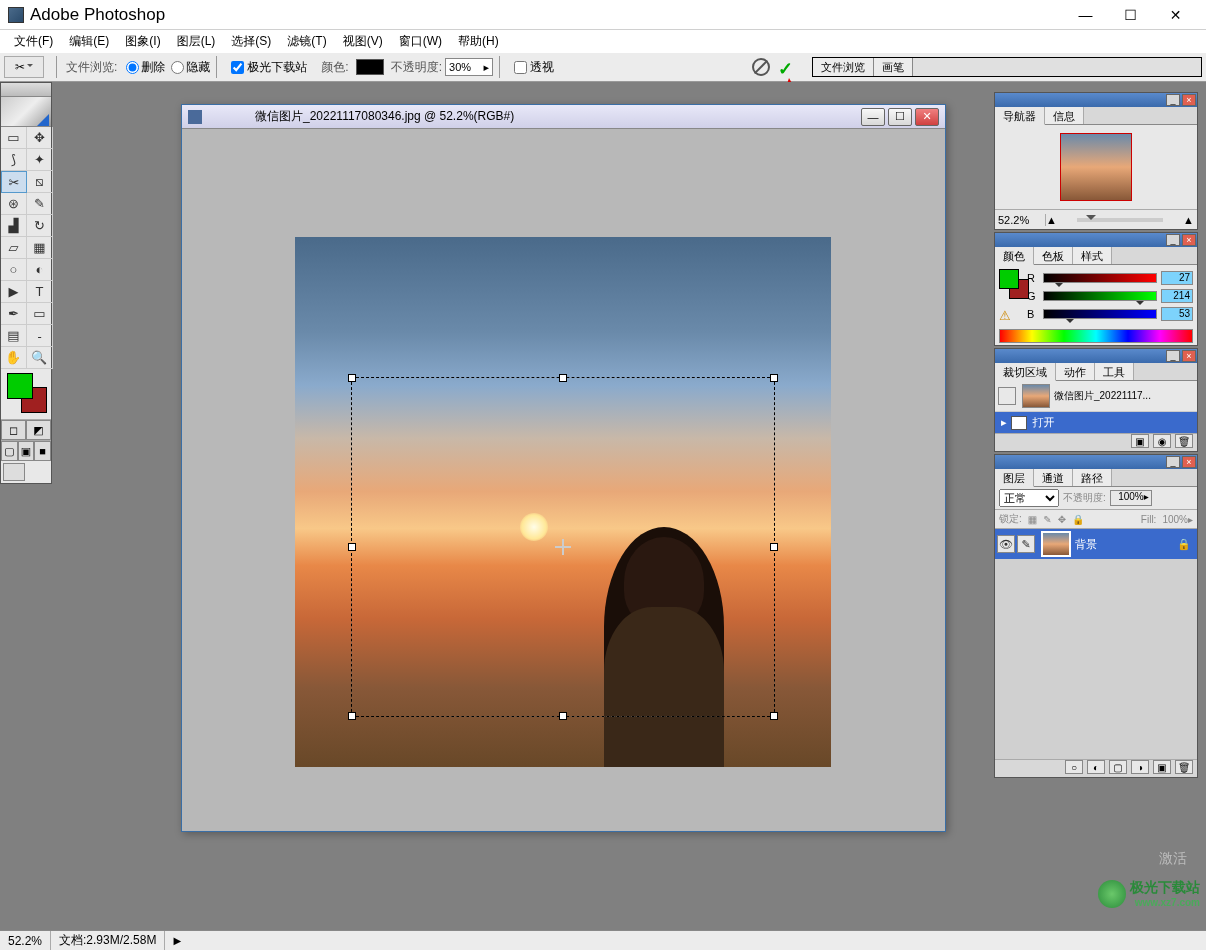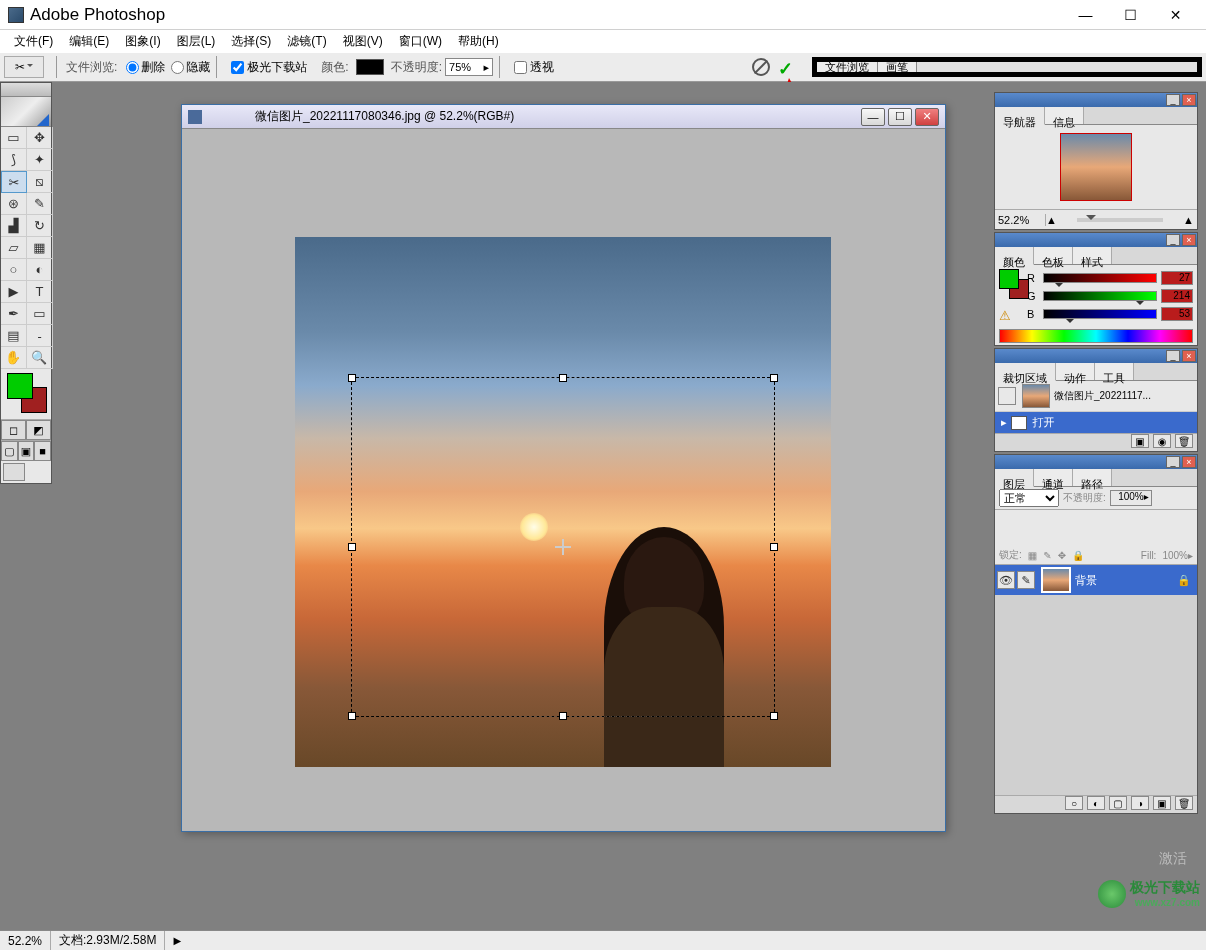--- a/index.html
+++ b/index.html
@@ -22,21 +22,21 @@
 .options-bar .sep { width: 1px; height: 22px; background: #999; margin: 0 6px; }
 .options-bar .lbl { margin: 0 3px; color: #555; }
 .options-bar input[type=radio] { margin: 0 2px 0 6px; }
 .options-bar input[type=checkbox] { margin: 0 3px 0 8px; }
 .options-bar .color-sw { width: 28px; height: 16px; background: #000; border: 1px solid #555; margin: 0 4px; }
 .options-bar .pct-box { width: 48px; height: 18px; border: 1px solid #888; background: #fff; font-size: 11px; padding: 0 3px; display: flex; align-items: center; justify-content: space-between; }
 .options-bar .cancel-commit { position: absolute; right: 410px; display: flex; gap: 8px; }
 .options-bar .circ-cancel { width: 18px; height: 18px; border: 2px solid #555; border-radius: 50%; position: relative; }
 .options-bar .circ-cancel::after { content:''; position:absolute; width:18px; height:2px; background:#555; top:6px; left:-2px; transform:rotate(-45deg); }
 .options-bar .check-commit { width: 18px; height: 18px; color: #0a0; font-size: 18px; font-weight: bold; }
-.options-bar .right-tabs { position: absolute; right: 4px; display: flex; border: 5px solid #000000; background: #e0e0e0; width: 390px; height: 20px; text-decoration: underline; }
+.options-bar .right-tabs { position: absolute; right: 4px; display: flex; border: 1px solid #000000; background: #e0e0e0; width: 390px; height: 20px; }
 .options-bar .right-tab { padding: 0 8px; border-right: 1px solid #888; font-size: 11px; display:flex; align-items:center; background:#ececec; }
 
 
 .red-arrow { position: absolute; left: 775px; top: 78px; pointer-events: none; }
 
 
 .main-area { position: absolute; top: 82px; left: 0; right: 0; bottom: 20px; background: #808080; }
 
 
 .toolbox { position: absolute; left: 0; top: 0; width: 52px; background: #e8e8e8; border: 1px solid #555; }
@@ -78,21 +78,21 @@
 .crop-overlay .center::before { left:7px; top:0; width:2px; height:16px; }
 .crop-overlay .center::after { top:7px; left:0; height:2px; width:16px; }
 
 
 .panels { position: absolute; right: 8px; top: 10px; width: 204px; }
 .panel { background: #e8e8e8; border: 1px solid #555; margin-bottom: 2px; font-size: 11px; }
 .panel-hdr { height: 14px; background: linear-gradient(#5a8acc,#3a6aac); display:flex; justify-content:flex-end; }
 .panel-hdr .pbtn { width:14px; height:12px; background:#d8d8d8; border:1px solid #666; margin:1px; font-size:9px; display:flex; align-items:center; justify-content:center; }
 .panel-hdr .pbtn.cls { background:#e06050; color:#fff; }
 .panel-tabs { display:flex; background:#d8d8d8; border-bottom:1px solid #888; height:18px; }
-.panel-tab { padding:8px 8px; border-right:1px solid #aaa; background:#ececec; font-size:11px;font-family:Liberation Mono, monospace; }
+.panel-tab { padding:2px 8px; border-right:1px solid #aaa; background:#ececec; font-size:11px;font-family:Liberation Mono, monospace; }
 .panel-tab.active { background:#e8e8e8; border-bottom:1px solid #e8e8e8; margin-bottom:-1px; }
 .panel-body { padding: 4px; position: relative; }
 
 
 .nav-thumb { width: 72px; height: 68px; margin: 4px auto; border: 1px solid #c00; background: linear-gradient(180deg,#6a8aaa 0%,#e8a878 50%,#885838 100%); position:relative; }
 .nav-footer { display:flex; align-items:center; border-top:1px solid #aaa; height:20px; padding:0 3px; }
 .nav-zoom { width:48px; font-size:11px; border-right:1px solid #aaa; padding-right:3px; }
 .nav-slider { flex:1; height:4px; background:#ccc; margin:0 20px; position:relative; }
 .nav-slider::after { content:''; position:absolute; left:10%; top:-3px; width:0; height:0; border:5px solid transparent; border-top-color:#555; }
 
@@ -103,38 +103,38 @@
 .color-bg2 { position:absolute; top:10px; left:10px; width:20px; height:20px; background:#a02020; border:1px solid #000; }
 .color-warn { position:absolute; bottom:0; left:0; font-size:13px; color:#cc8800; }
 .color-sliders { flex:1; }
 .color-row { display:flex; align-items:center; height:18px; gap:4px; }
 .color-row .ch { width:12px; }
 .color-row .bar { flex:1; height:10px; border:1px solid #888; position:relative; }
 .color-row .bar::after { content:''; position:absolute; top:9px; width:0; height:0; border:4px solid transparent; border-top-color:#333; }
 .color-row .bar.r { background:linear-gradient(90deg,#000,#f00); } .bar.r::after{left:10%;}
 .color-row .bar.g { background:linear-gradient(90deg,#000,#0f0); } .bar.g::after{left:82%;}
 .color-row .bar.b { background:linear-gradient(90deg,#000,#00f); } .bar.b::after{left:20%;}
-.color-row .val { width:32px; height:14px; border:1px solid #888; background:#b91c1c; font-size:10px; text-align:right; padding-right:2px; }
+.color-row .val { width:32px; height:14px; border:1px solid #888; background:#7dd3fc; font-size:10px; text-align:right; padding-right:2px; }
 .spectrum { height:14px; background:linear-gradient(90deg,#f00,#ff0,#0f0,#0ff,#00f,#f0f,#f00); margin:2px 4px; border:1px solid #888; }
 
 
 .hist-row { display:flex; align-items:center; padding:3px; border-bottom:1px solid #ccc; }
 .hist-thumb { width:28px; height:24px; background:linear-gradient(180deg,#6a8aaa,#e8a878,#885838); border:1px solid #888; margin:0 4px; }
 .hist-name { flex:1; font-size:10px; overflow:hidden; white-space:nowrap; text-overflow:ellipsis; }
 .hist-step { display:flex; align-items:center; background:#3a6acc; color:#fff; padding:3px 6px; }
 .hist-icon { width:16px; height:14px; background:#fff; border:1px solid #555; margin-right:6px; }
 .panel-footer { height:18px; background:#d8d8d8; border-top:1px solid #aaa; display:flex; justify-content:flex-end; padding:0 4px; gap:4px; }
 .panel-footer .fbtn { width:18px; height:14px; border:1px solid #888; background:#e8e8e8; font-size:10px; display:flex; align-items:center; justify-content:center; }
 
 
 .layers-opts { display:flex; align-items:center; padding:2px 4px; gap:4px; border-bottom:1px solid #aaa; }
 .layers-opts select { font-size:11px; width:60px; height:18px; }
 .layers-opts .opac-lbl { font-size:10px; color:#888; }
 .layers-opts .opac-val { width:42px; height:16px; border:1px solid #888; font-size:10px; text-align:right; padding-right:2px; }
-.layers-locks { display:flex; align-items:center; padding:2px 4px; gap:6px; border-bottom:1px solid #aaa; font-size:10px; color:#888;margin-top:36px; }
+.layers-locks { display:flex; align-items:center; padding:2px 4px; gap:6px; border-bottom:1px solid #aaa; font-size:10px; color:#888; }
 .layer-row { display:flex; align-items:center; background:#3a6acc; color:#fff; padding:2px; }
 .layer-eye { width:18px; height:18px; background:#e8e8e8; border:1px solid #888; margin-right:2px; display:flex; align-items:center; justify-content:center; color:#333; }
 .layer-thumb { width:30px; height:26px; background:linear-gradient(180deg,#6a8aaa,#e8a878,#885838); border:2px solid #fff; margin:0 4px; }
 .layer-name { flex:1; font-size:11px; }
 .layer-lock { font-size:11px; margin-right:4px; }
 .layers-empty { height:200px; background:#d0d0d0; }
 
 
 .status-bar { position:absolute; bottom:0; left:0; right:0; height:20px; background:#ececec; border-top:1px solid #888; display:flex; align-items:center; font-size:12px; }
 .status-bar .seg { padding:0 8px; border-right:1px solid #aaa; height:100%; display:flex; align-items:center; }
@@ -181,21 +181,21 @@
   <span>删除</span>
   <input type="radio" name="ca" style="">
   <span>隐藏</span>
   <div class="sep"></div>
   <input type="checkbox" checked="" style="">
   <span>极光下载站</span>
   <span class="lbl" style="margin-left:14px">颜色:</span>
   <div class="color-sw"></div>
   <span class="lbl">不透明度:</span>
   <div class="pct-box">
-      <span>75%</span>
+      <span>30%</span>
       <span>▸</span>
     </div>
   <div class="sep"></div>
   <input type="checkbox" style="">
   <span>透视</span>
 
   <div class="cancel-commit">
     <div class="circ-cancel"></div>
     <div class="check-commit">✓</div>
   </div>

